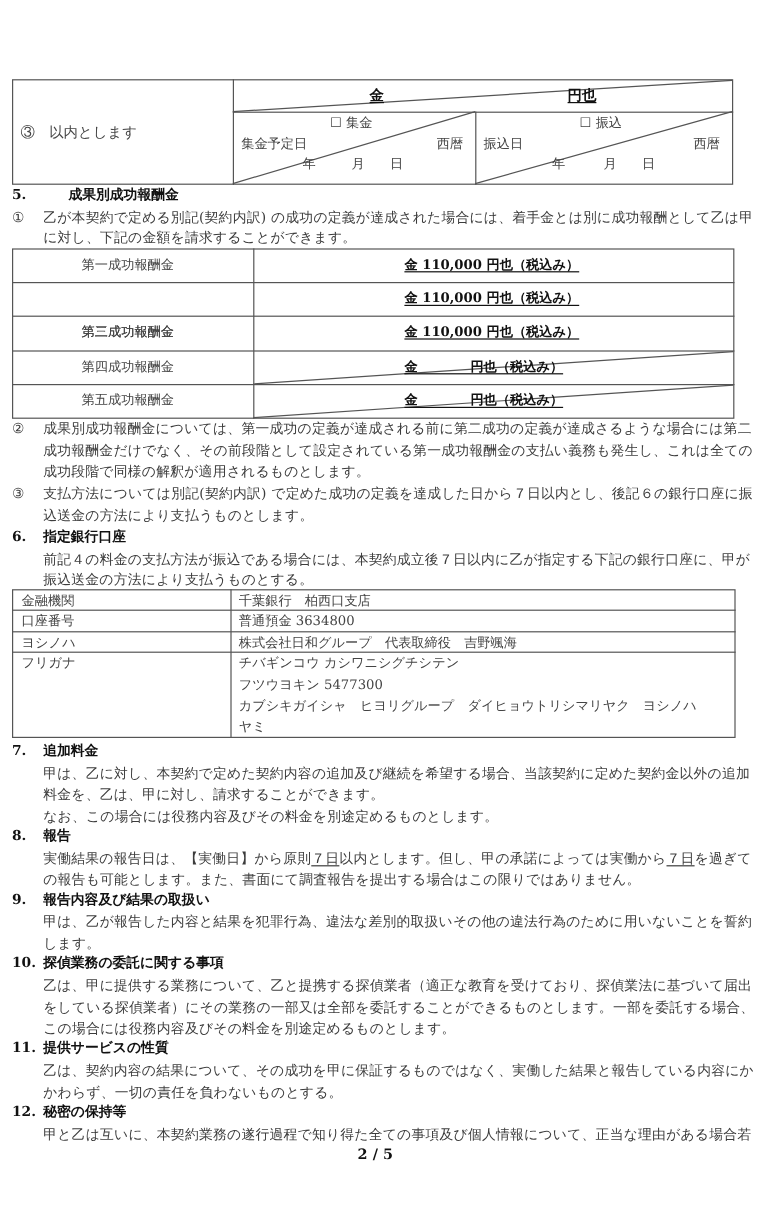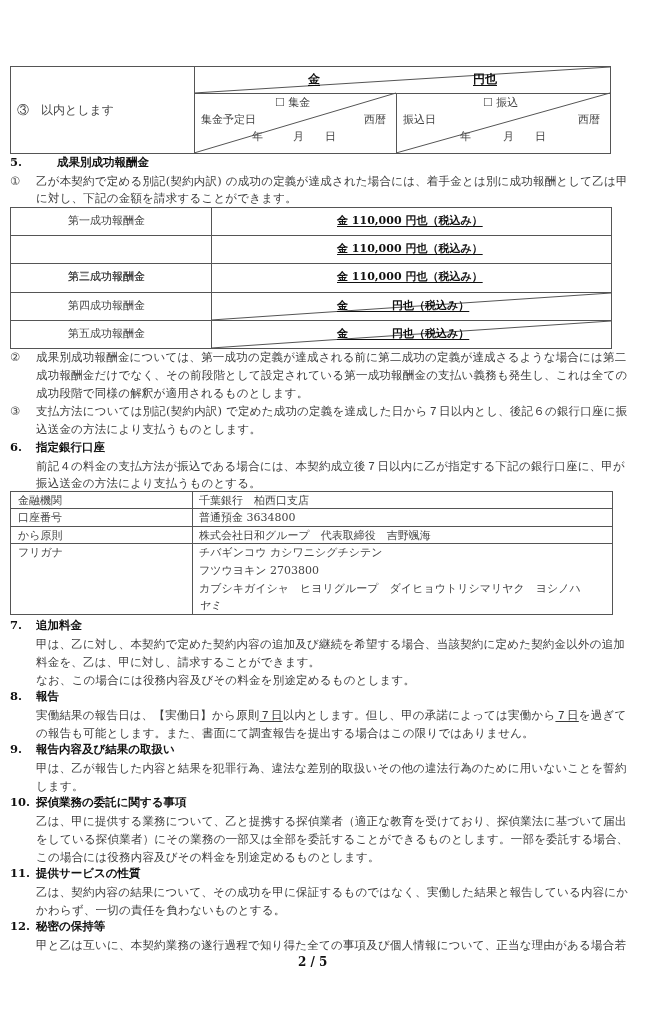--- a/index.html
+++ b/index.html
@@ -100,27 +100,27 @@
     <div class="box" style="left:10px;top:491px;width:603px;height:124px;"></div>
     <div class="vl" style="left:192px;top:491px;height:124px;"></div>
     <div class="hl" style="left:10px;top:508px;width:603px;"></div>
     <div class="hl" style="left:10px;top:526px;width:603px;"></div>
     <div class="hl" style="left:10px;top:543px;width:603px;"></div>
 
     <div class="cell" style="left:18px;top:493px;">金融機関</div>
     <div class="cell" style="left:199px;top:493px;">千葉銀行　柏西口支店</div>
     <div class="cell" style="left:18px;top:510px;">口座番号</div>
     <div class="cell" style="left:199px;top:510px;">普通預金 3634800</div>
-    <div class="cell" style="left:18px;top:528px;">から原則</div>
+    <div class="cell" style="left:18px;top:528px;">ヨシノハ</div>
     <div class="cell" style="left:199px;top:528px;">株式会社日和グループ　代表取締役　吉野颯海</div>
     <div class="cell" style="left:18px;top:545px;">フリガナ</div>
     <div class="cell" style="left:199px;top:545px;">チバギンコウ カシワニシグチシテン</div>
-    <div class="cell" style="left:199px;top:563px;">フツウヨキン 2703800</div>
+    <div class="cell" style="left:199px;top:563px;">フツウヨキン 5477300</div>
     <div class="cell" style="left:199px;top:581px;">カブシキガイシャ　ヒヨリグループ　ダイヒョウトリシマリヤク　ヨシノハ</div>
-    <div class="cell" style="left:199px;top:598px;font-style:italic;">ヤミ</div>
+    <div class="cell" style="left:199px;top:598px;">ヤミ</div>
   </div>
 </div>
 
 <div>
   <div class="abs h" style="left:10px;top:618px;">7.</div>
   <div class="abs h" style="left:36px;top:618px;">追加料金</div>
   <div class="abs t" style="left:36px;top:635px;">甲は、乙に対し、本契約で定めた契約内容の追加及び継続を希望する場合、当該契約に定めた契約金以外の追加</div>
   <div class="abs t" style="left:36px;top:653px;">料金を、乙は、甲に対し、請求することができます。</div>
   <div class="abs t" style="left:36px;top:671px;">なお、この場合には役務内容及びその料金を別途定めるものとします。</div>
 </div>

